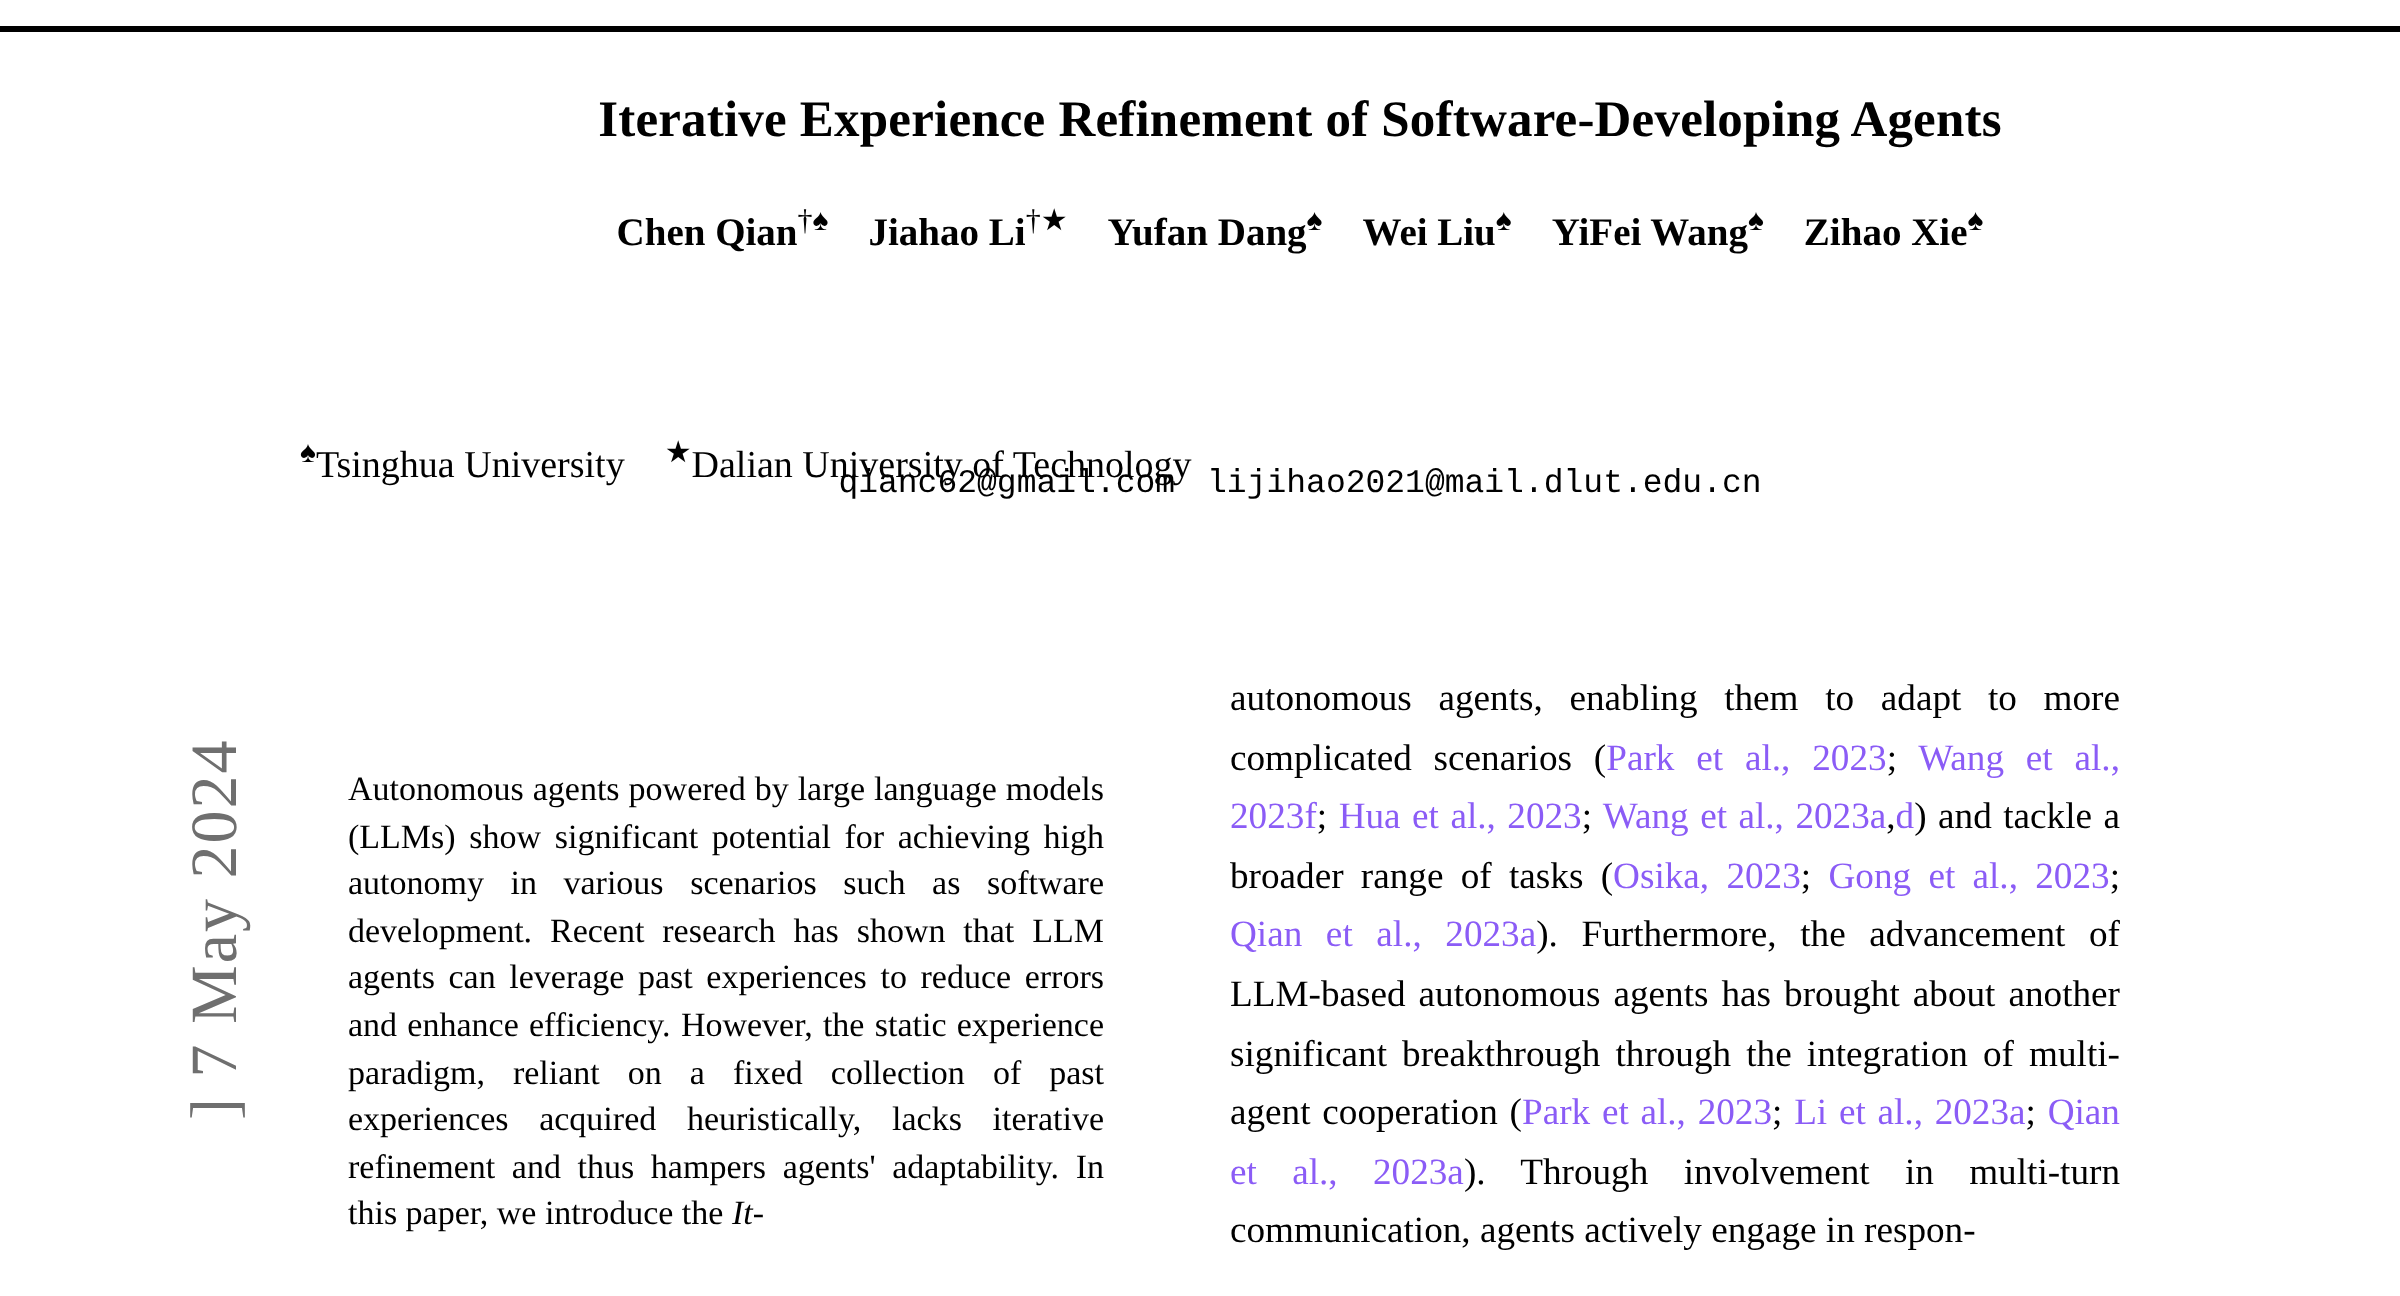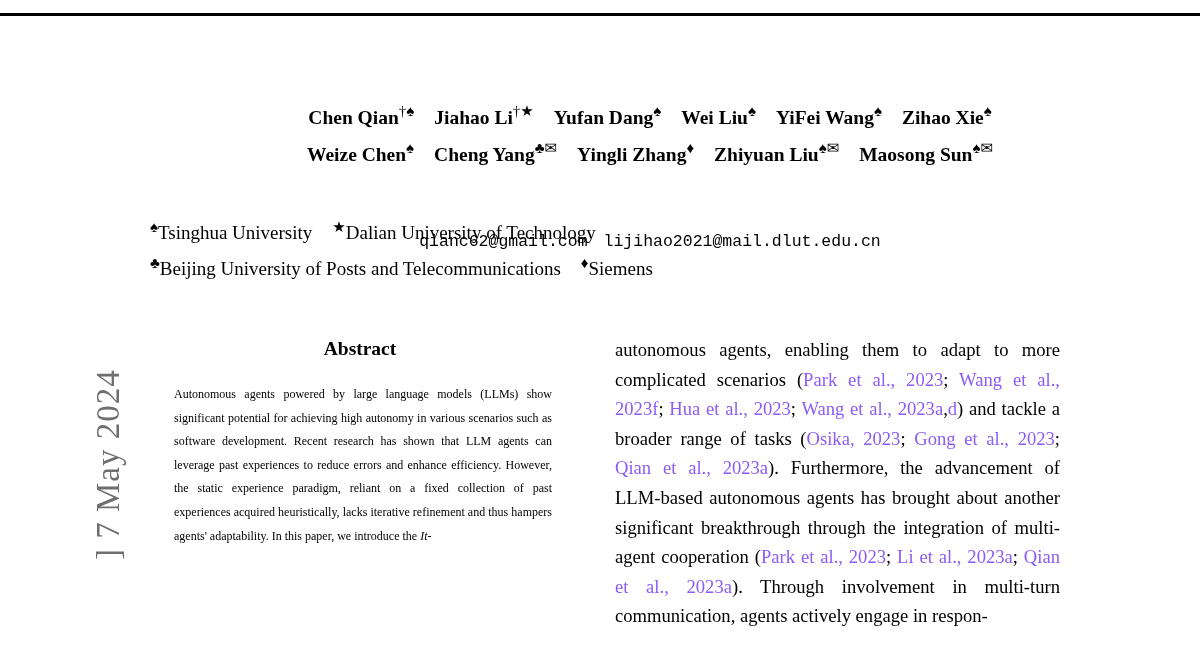--- a/index.html
+++ b/index.html
@@ -116,21 +116,21 @@
     text-align: center;
     font-size: 19.5px;
     font-weight: bold;
   }
 
   .col-left {
     position: absolute;
     left: 24px;
     top: 383px;
     width: 378px;
-    font-size: 12px;
+    font-size: 17px;
     line-height: 23.6px;
     text-align: justify;
     text-justify: inter-word;
     hyphens: manual;
   }
   .col-right {
     position: absolute;
     left: 465px;
     top: 335px;
     width: 445px;
@@ -146,36 +146,34 @@
 <body>
 
 <div class="rule-top"></div>
 
 <div class="arxiv-stamp">
   <div class="vtext">] 7 May 2024</div>
 </div>
 
 <div class="page">
 
+  <div class="title">Iterative Experience Refinement of Software-Developing Agents</div>
 
   <div class="authors">
     <div id="authors1"><span>Chen Qian</span><span class="mark">†♠</span><span class="gap"></span><span>Jiahao Li</span><span class="mark">†★</span><span class="gap"></span><span>Yufan Dang</span><span class="mark">♠</span><span class="gap"></span><span>Wei Liu</span><span class="mark">♠</span><span class="gap"></span><span>YiFei Wang</span><span class="mark">♠</span><span class="gap"></span><span>Zihao Xie</span><span class="mark">♠</span></div>
-    <div id="authors2"><span>Weize Chen</span><span class="mark">♠</span><span class="gap"></span><span>Cheng Yang</span><span class="mark">♣✉</span><span class="gap"></span><span>Yingli Zhang</span><span class="mark">♦</span><span class="gap"></span><span>Zhiyuan Liu</span><span class="mark">♠✉</span><span class="gap"></span><span>Maosong Sun</span><span class="mark">♠✉</span></div>
   </div>
 
   <div class="affils">
     <div id="affils1"><span class="sym">♠</span><span>Tsinghua University</span><span class="gap"></span><span class="sym">★</span><span>Dalian University of Technology</span></div>
-    <div id="affils2"><span class="sym">♣</span><span>Beijing University of Posts and Telecommunications</span><span class="gap"></span><span class="sym">♦</span><span>Siemens</span></div>
   </div>
 
   <div class="emails">
     <div id="emails1"><span>qianc62@gmail.com</span><span class="gap"></span><span>lijihao2021@mail.dlut.edu.cn</span></div>
   </div>
 
-  <div class="abstract-head">Abstract</div>
 
   <div class="col-left">
     <span>Autonomous agents powered by large language models (LLMs) show significant potential for achieving high autonomy in various scenarios such as software development.  Recent research has shown that LLM agents can leverage past experiences to reduce errors and enhance efficiency.  However, the static experience paradigm, reliant on a fixed collection of past experiences acquired heuristically, lacks iterative refinement and thus hampers agents' adaptability.  In this paper, we introduce the </span><span class="ital">It-</span>
   </div>
 
   <div class="col-right" id="rightcol"><span>autonomous agents, enabling them to adapt to more complicated scenarios (</span><span class="cite">Park et al., 2023</span><span>; </span><span class="cite">Wang et al., 2023f</span><span>; </span><span class="cite">Hua et al., 2023</span><span>; </span><span class="cite">Wang et al., 2023a</span><span>,</span><span class="cite">d</span><span>) and tackle a broader range of tasks (</span><span class="cite">Osika, 2023</span><span>; </span><span class="cite">Gong et al., 2023</span><span>; </span><span class="cite">Qian et al., 2023a</span><span>).  Furthermore, the advancement of LLM-based autonomous agents has brought about another significant breakthrough through the integration of multi-agent cooperation (</span><span class="cite">Park et al., 2023</span><span>; </span><span class="cite">Li et al., 2023a</span><span>; </span><span class="cite">Qian et al., 2023a</span><span>).  Through involvement in multi-turn communication, agents actively engage in respon-</span></div>
 
 </div>
 
 </body></html>

